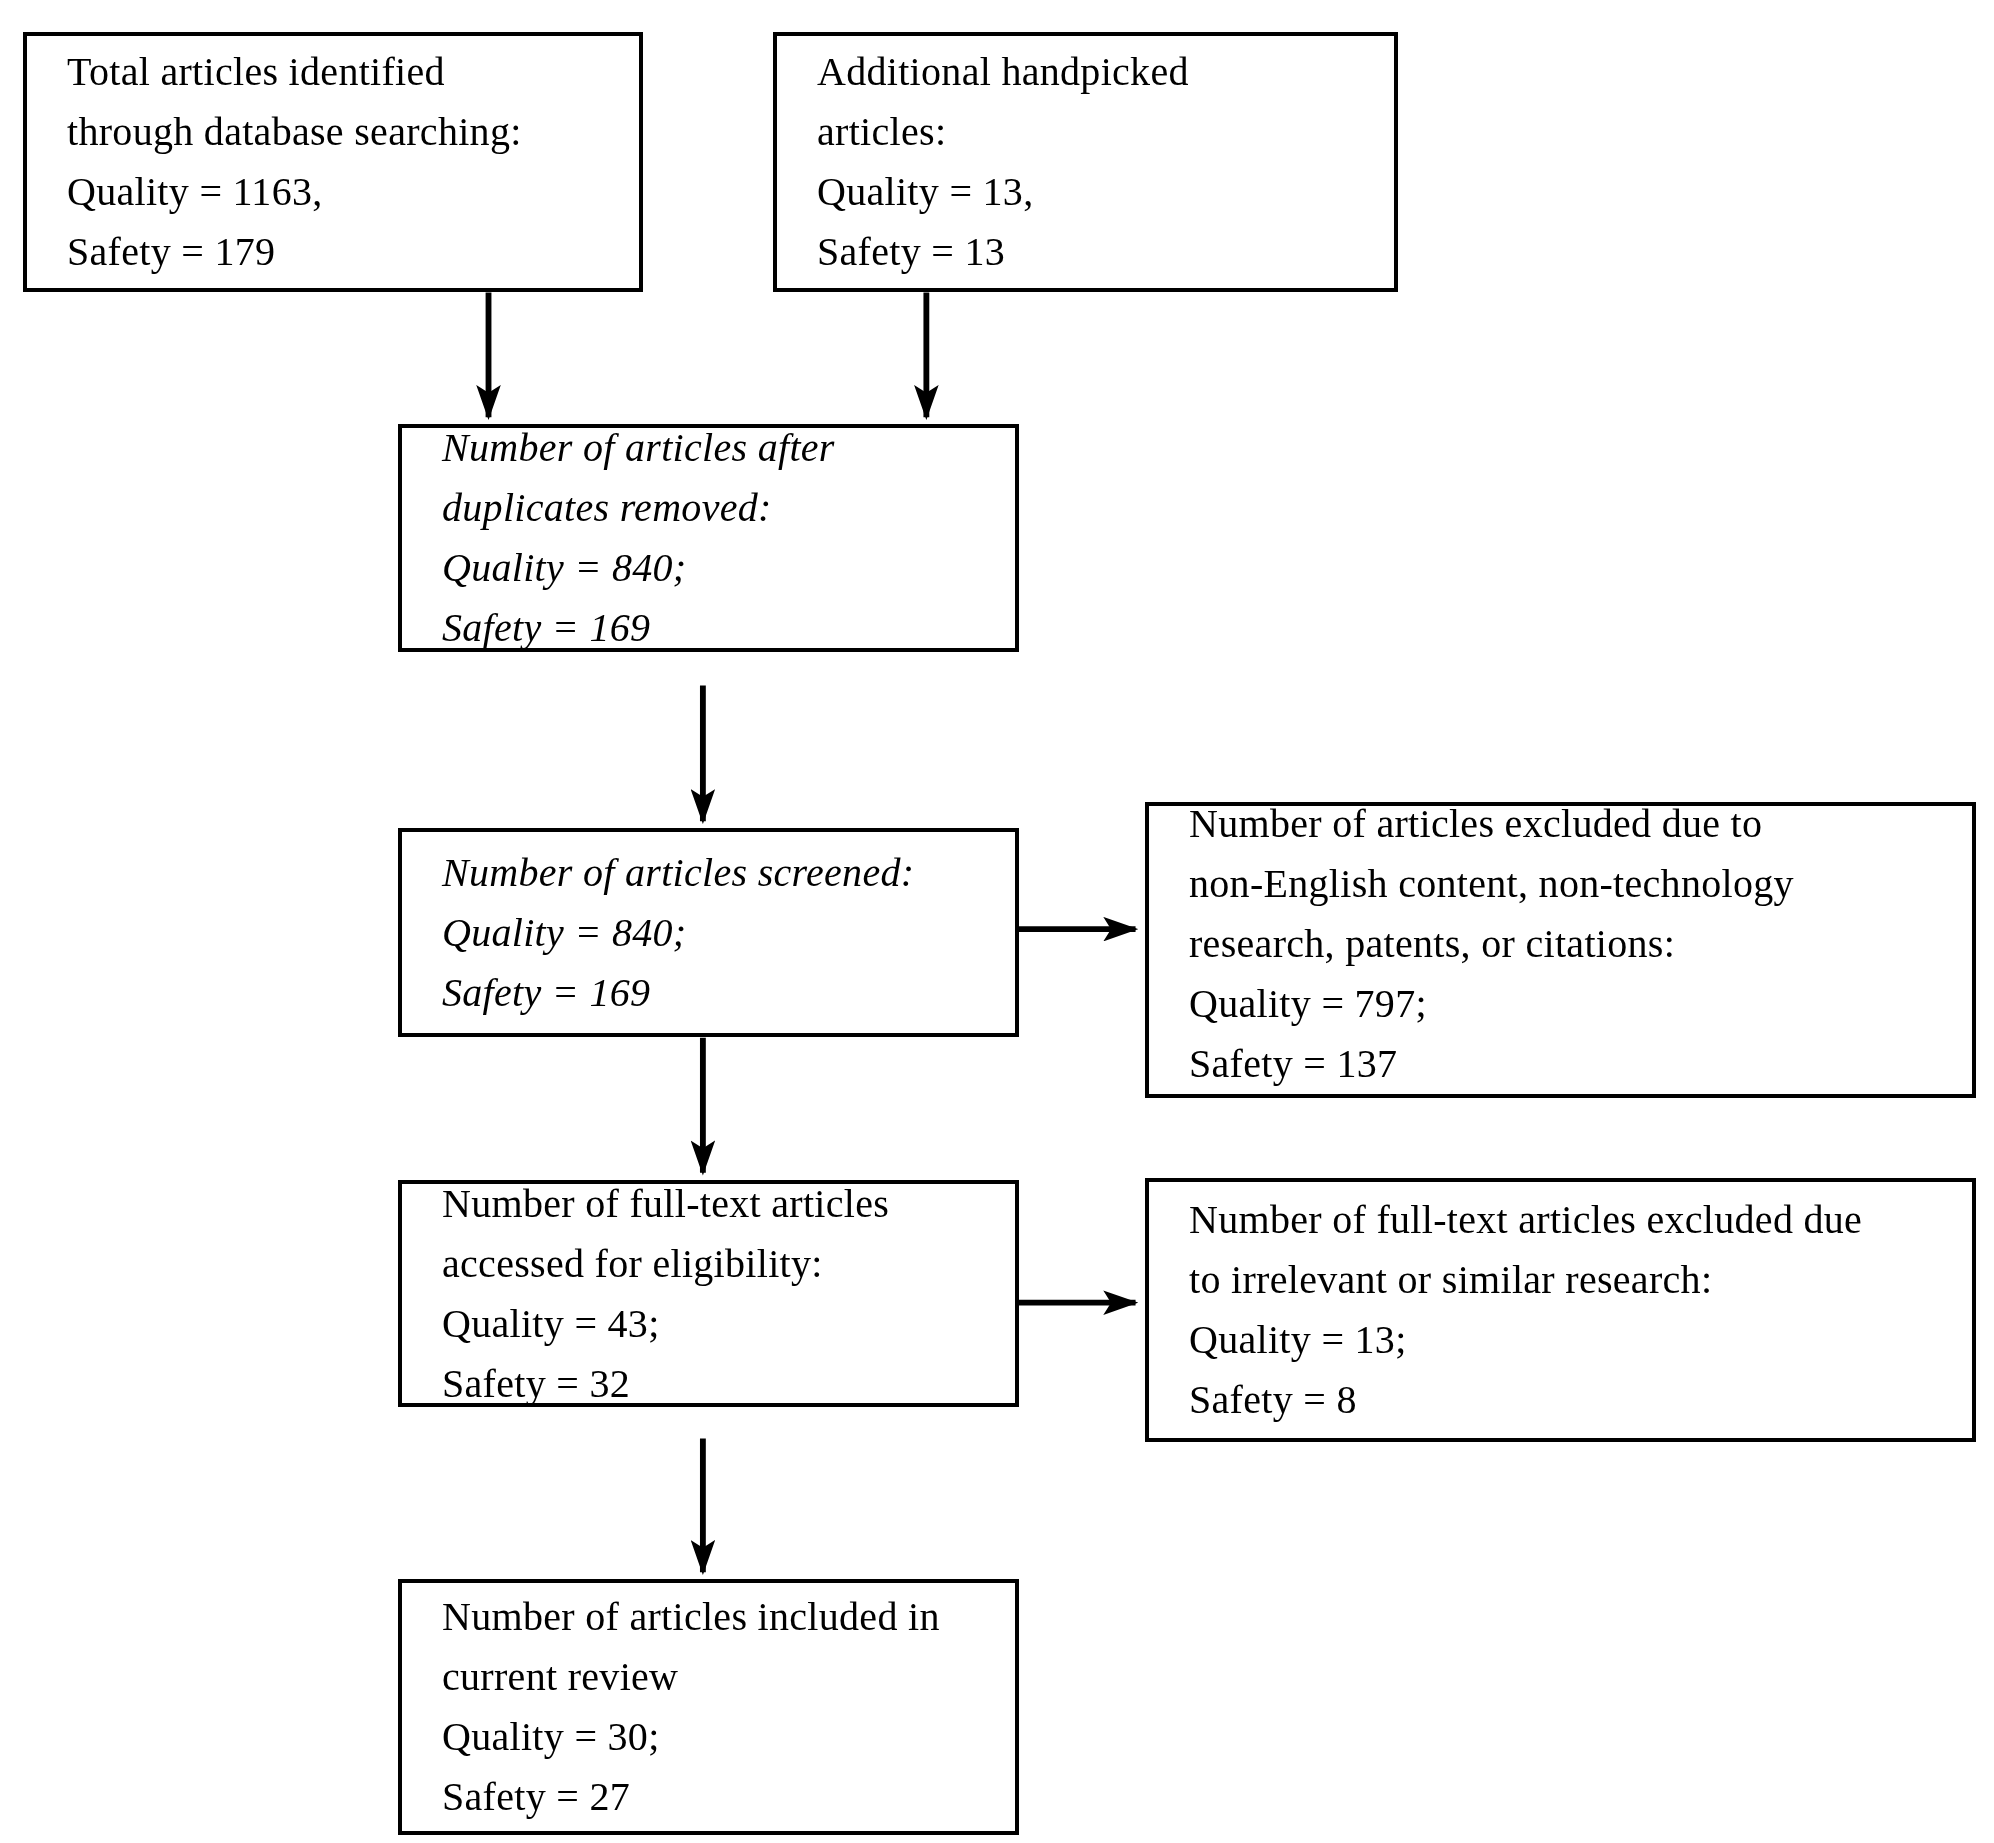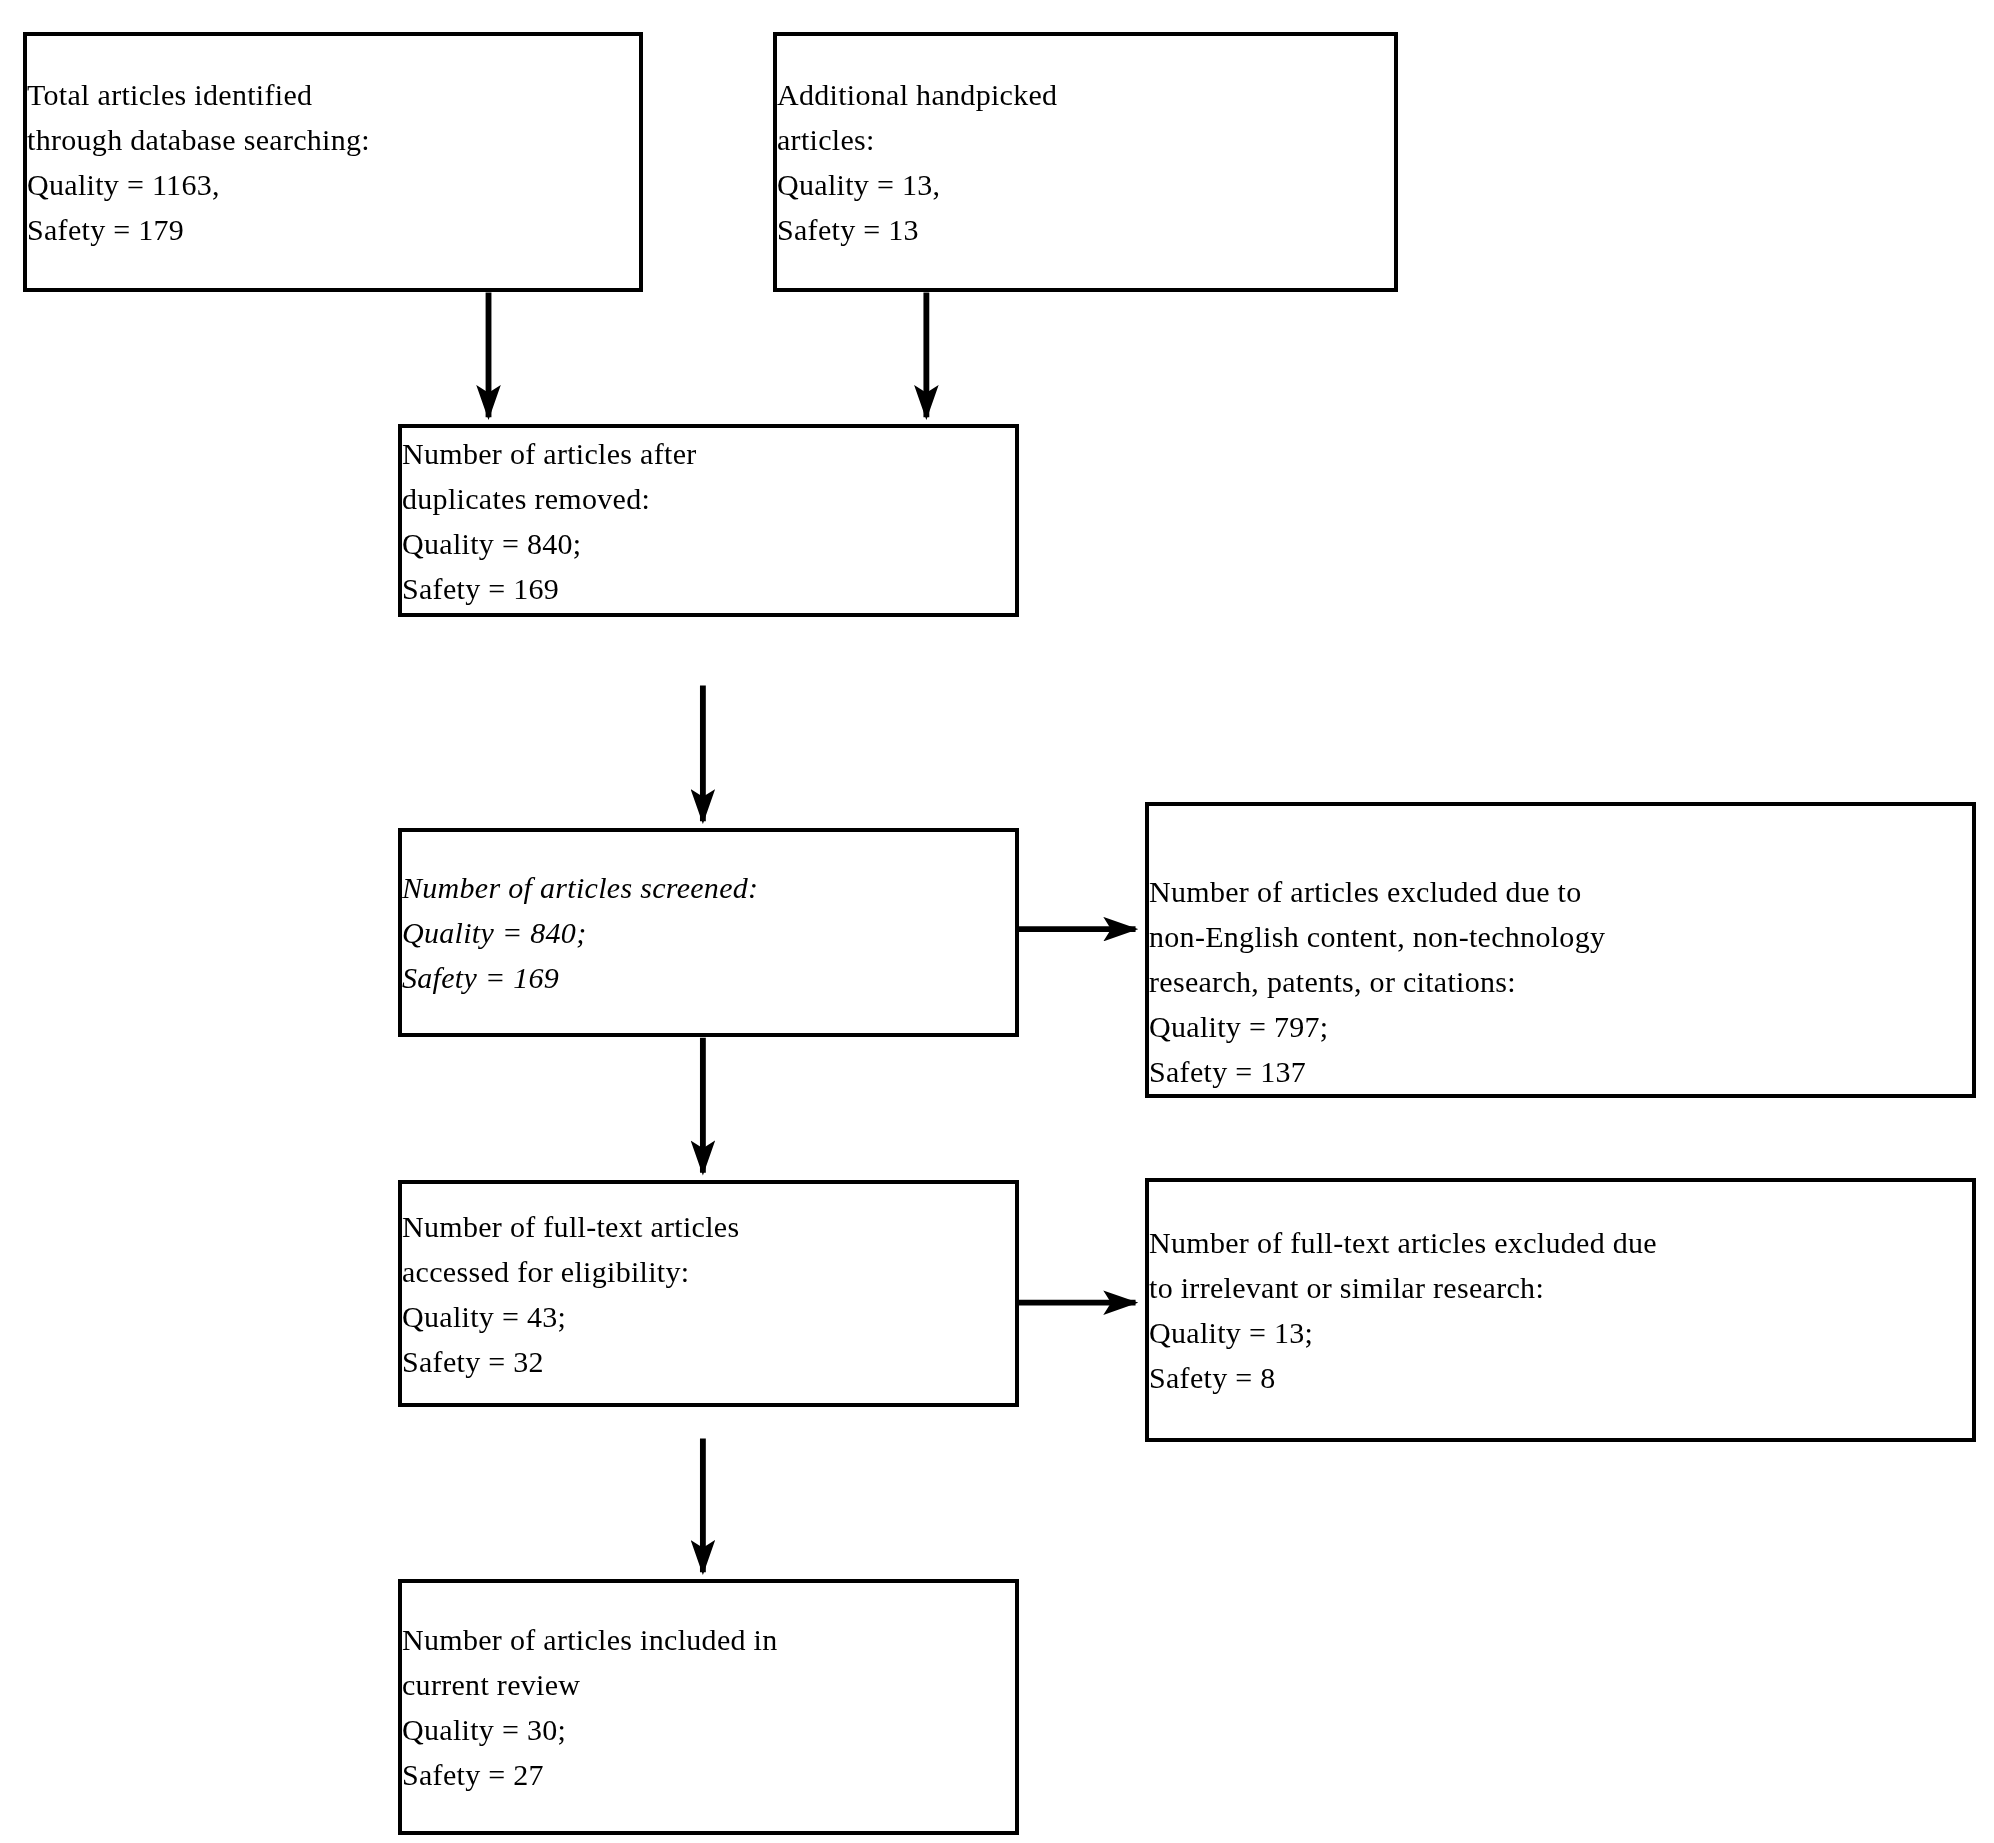--- a/index.html
+++ b/index.html
@@ -18,30 +18,31 @@
   }
   .box {
     position: absolute;
     box-sizing: border-box;
     border: 4.5px solid #000000;
     background: #ffffff;
     display: flex;
     align-items: center;
   }
   .box-text {
-    font-size: 30px;
+    font-size: 40px;
     line-height: 1.5;
     white-space: pre-line;
+    padding-left: 40px;
     padding-right: 15.6px;
     letter-spacing: 0.3px;
   }
   
   #box-identified        { left: 23px;   top: 32px;   width: 620px;  height: 260px; }
   #box-handpicked        { left: 773px; top: 32px;   width: 625px;  height: 260px; }
-  #box-deduplicated      { left: 398px;  top: 424px;  width: 621px;  height: 193px; }
+  #box-deduplicated      { left: 398px;  top: 424px;  width: 621px;  height: 228px; font-style: italic; }
   #box-screened          { left: 398px;  top: 828px; width: 621px;  height: 209px; font-style: italic; }
   #box-excluded-screening{ left: 1145px; top: 802px; width: 831px; height: 296px; align-items: flex-end; }
   #box-fulltext          { left: 398px;  top: 1180px; width: 621px;  height: 227px; }
   #box-excluded-fulltext { left: 1145px; top: 1178px; width: 831px; height: 264px; }
   #box-included          { left: 398px;  top: 1579px; width: 621px;  height: 256px; }
 
   .arrow-layer {
     position: absolute;
     left: 0;
     top: 0;

